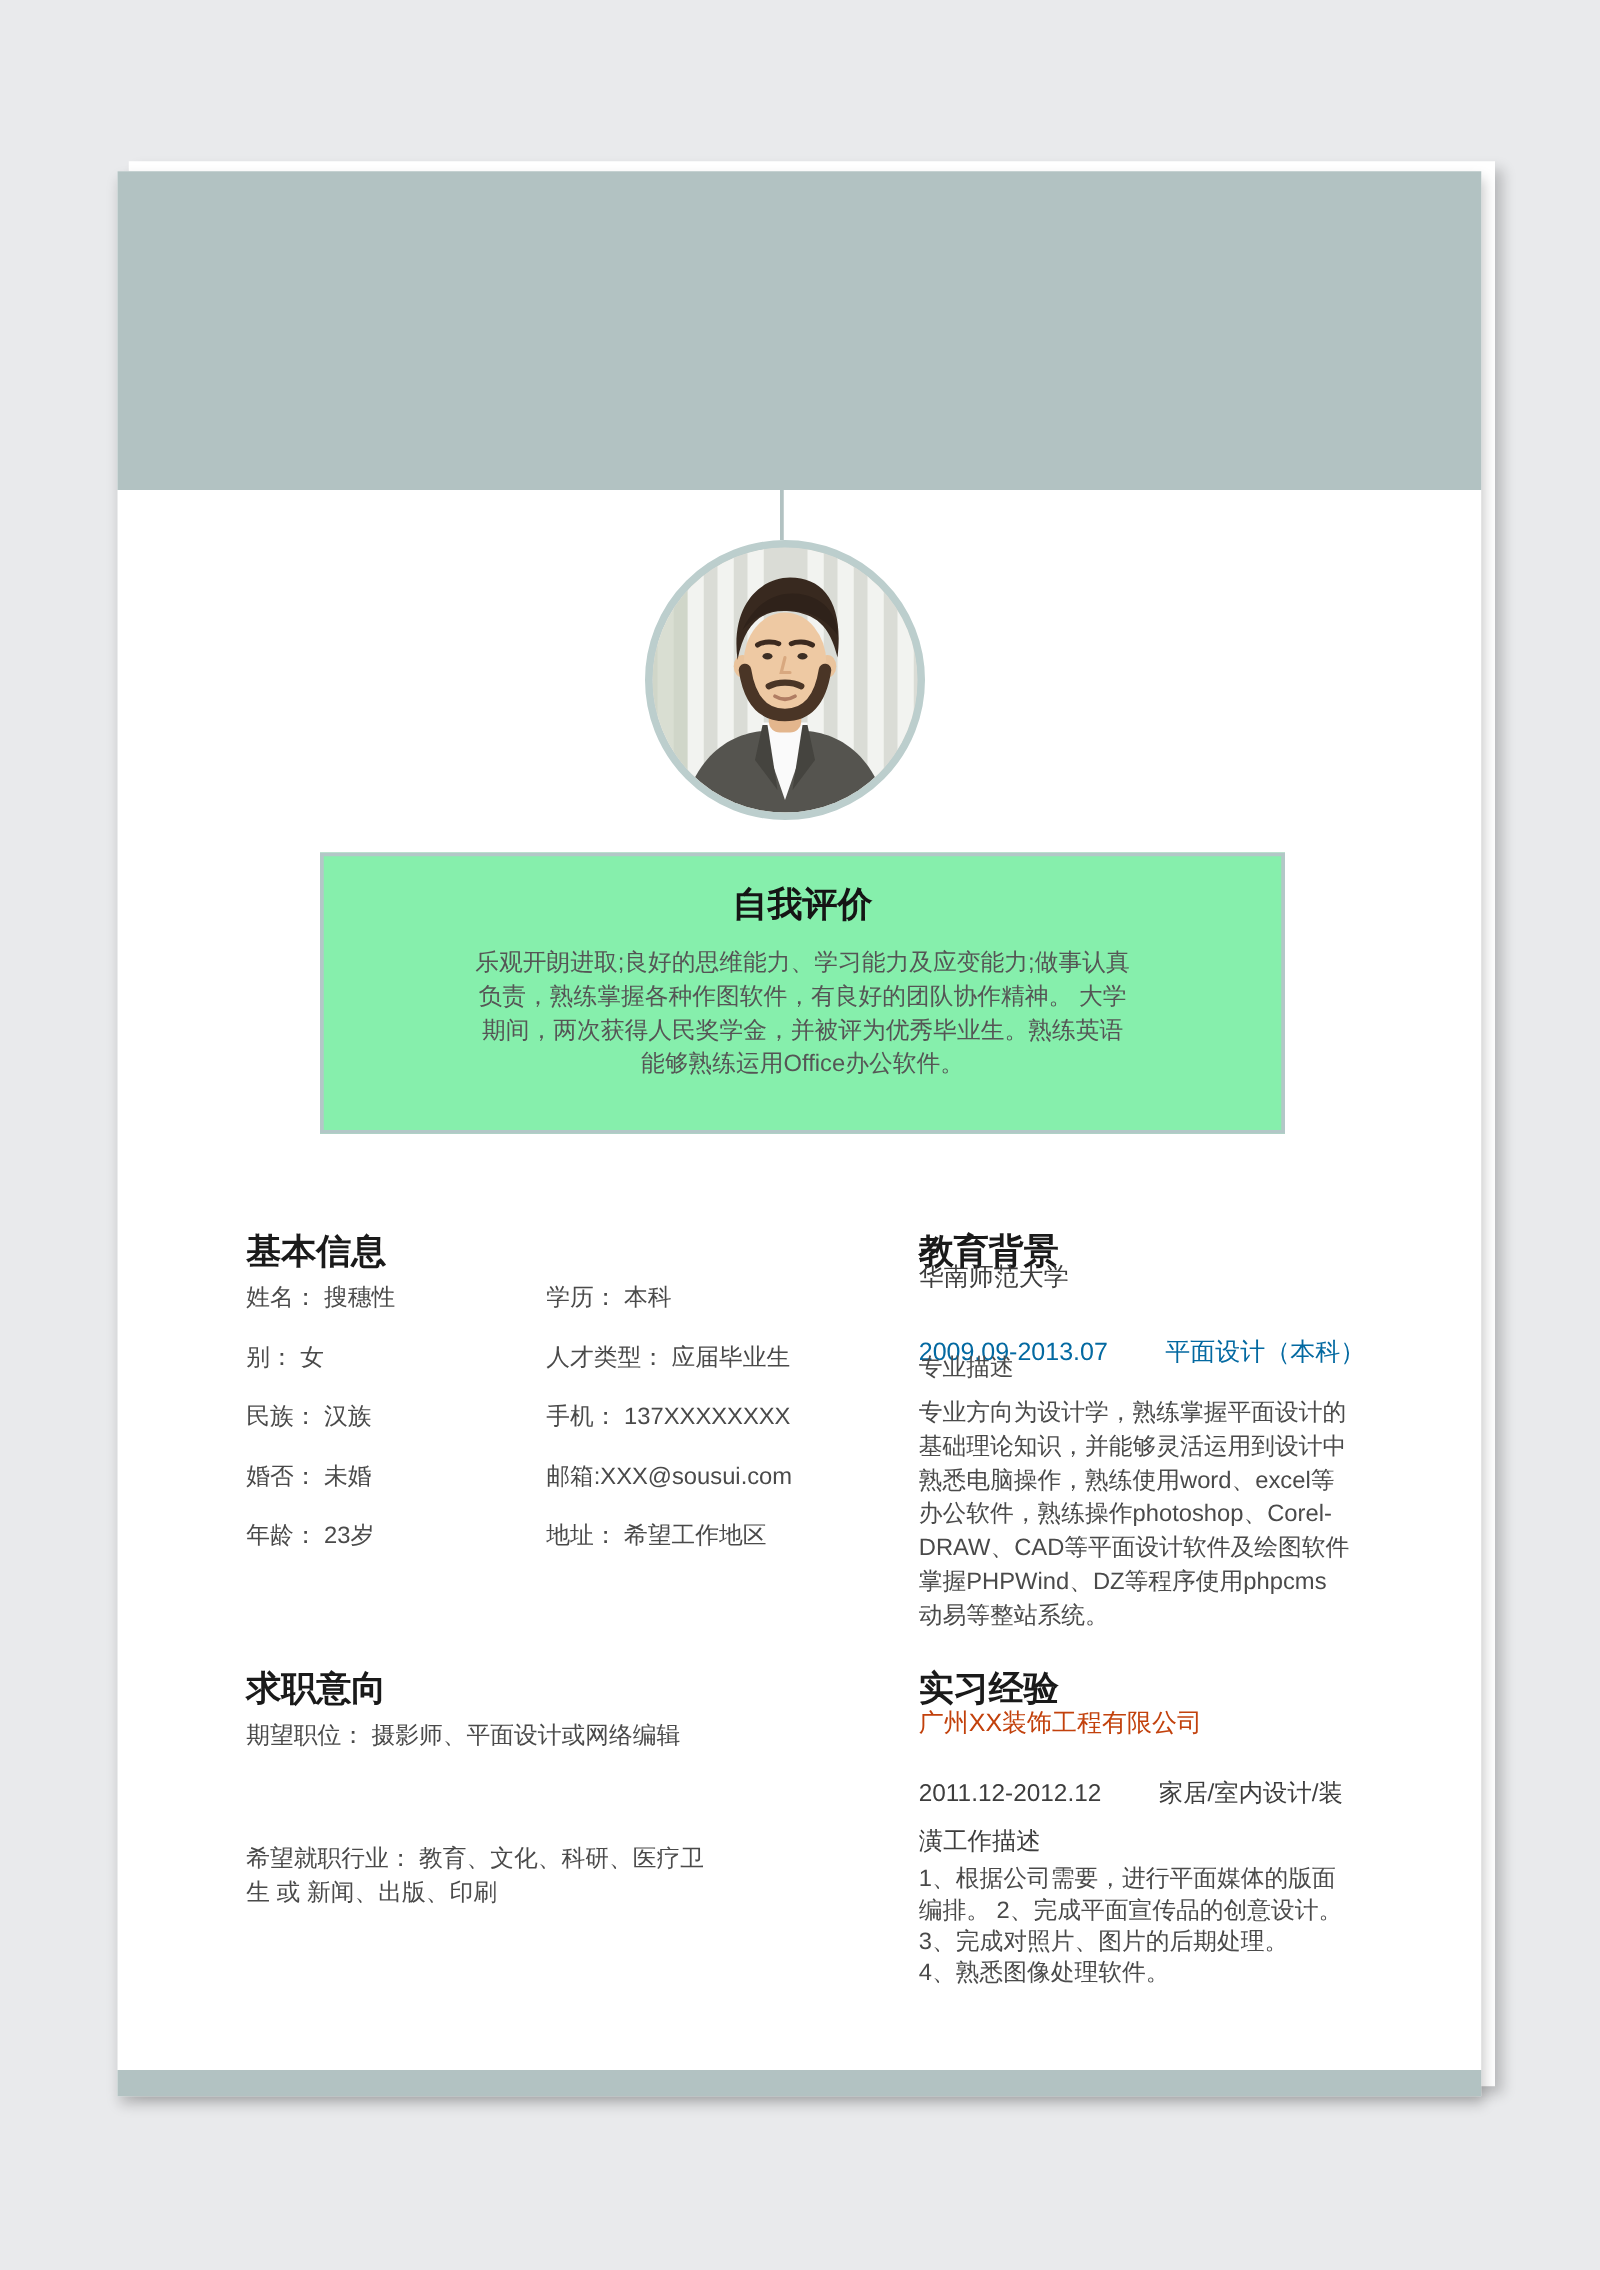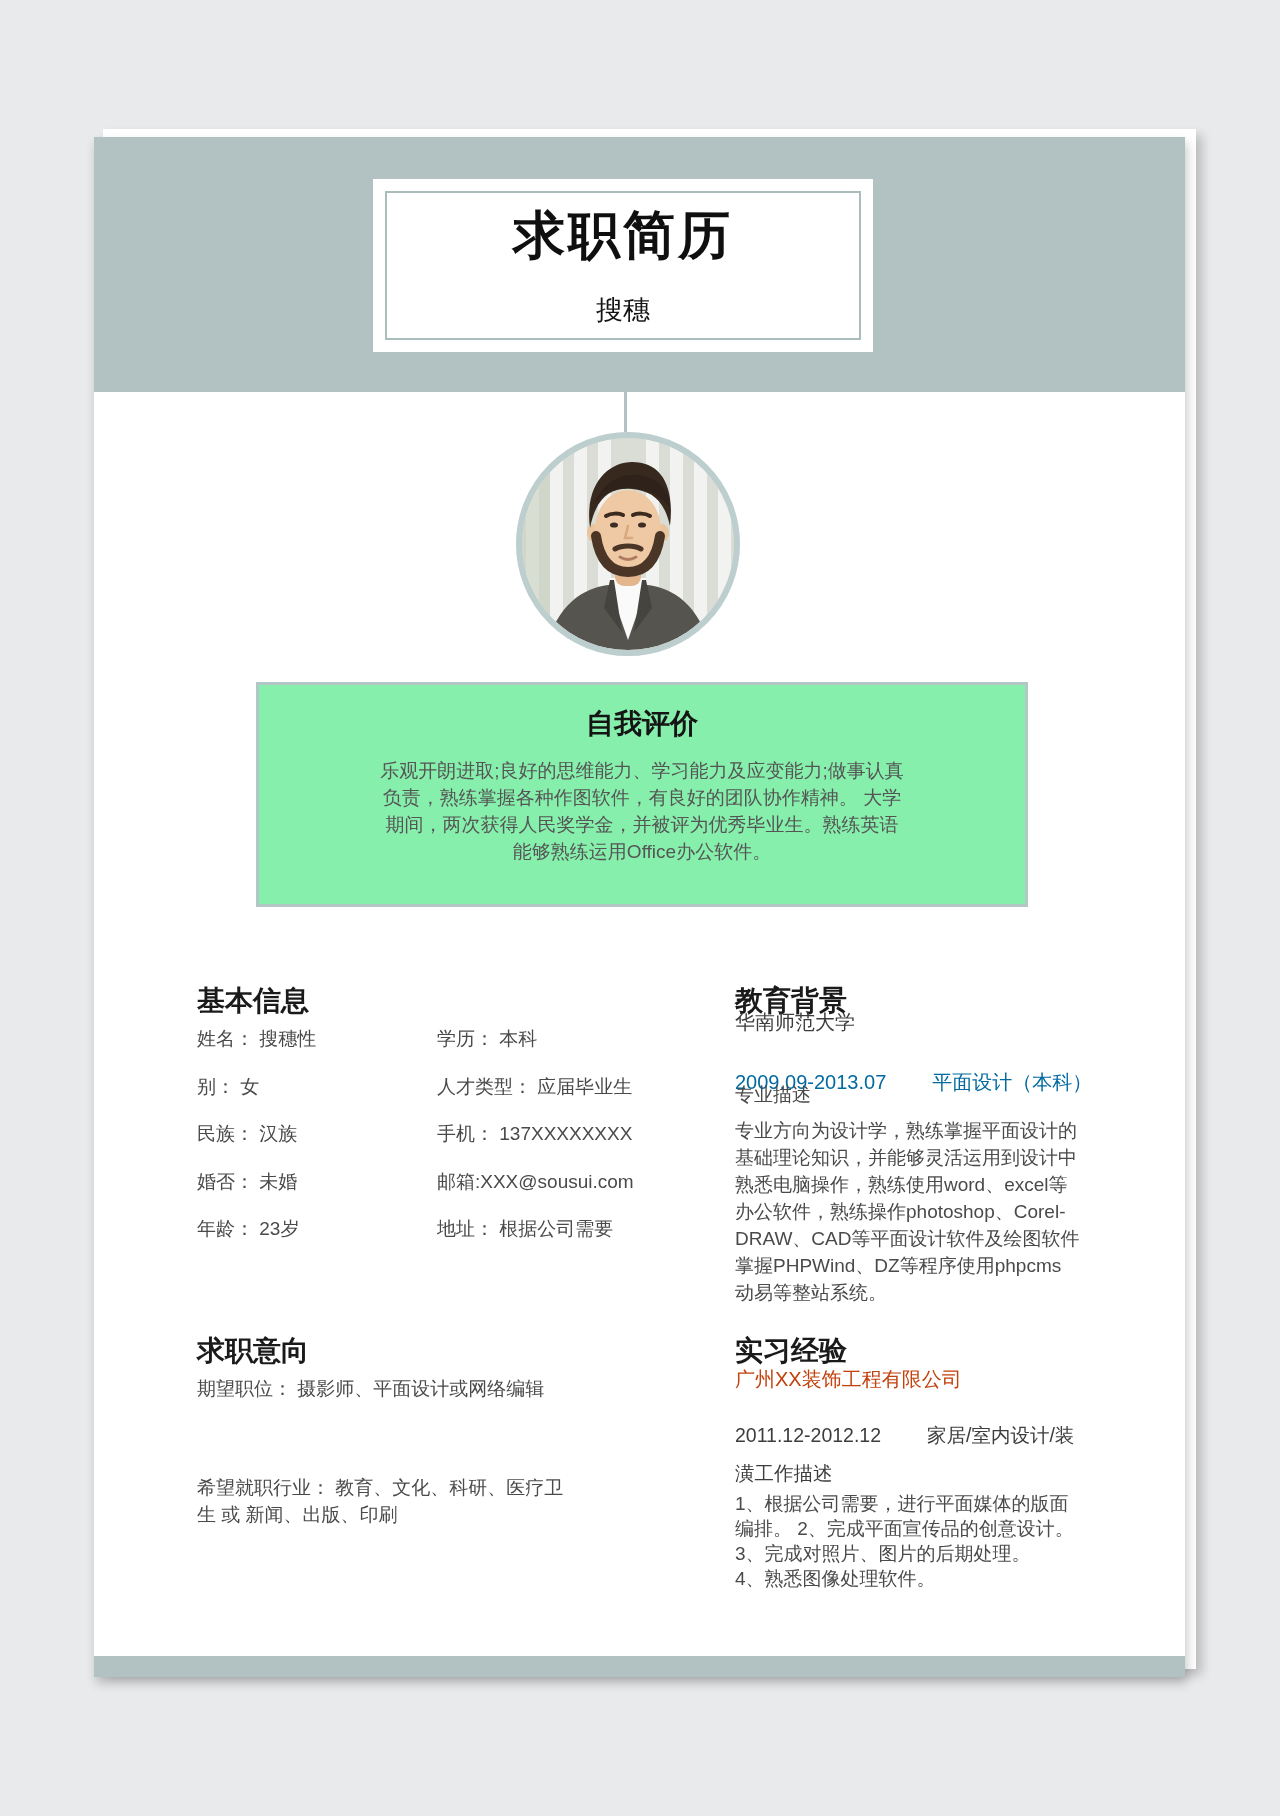--- a/index.html
+++ b/index.html
@@ -68,26 +68,20 @@
 </style>
 </head>
 <body>
 
 <div class="back-sheet"></div>
 
 <div class="page">
 
   <div class="band-top"></div>
 
-  <div class="title-box">
-    <div class="title-inner">
-      <h1 class="main-title">求职简历</h1>
-      <div class="sub-title">搜穗</div>
-    </div>
-  </div>
 
   <div class="connector"></div>
 
   <div class="photo">
     <svg viewBox="0 0 212 212">
       <defs>
           <clipPath id="pc">
             <circle cx="106" cy="106" r="106"></circle>
           </clipPath>
         </defs>
@@ -137,21 +131,21 @@
   <h2 class="sec-heading h-basic">基本信息</h2>
   <div class="txt bi-c1 r0">姓名： 搜穗性</div>
   <div class="txt bi-c1 r1">别： 女</div>
   <div class="txt bi-c1 r2">民族： 汉族</div>
   <div class="txt bi-c1 r3">婚否： 未婚</div>
   <div class="txt bi-c1 r4">年龄： 23岁</div>
   <div class="txt bi-c2 r0">学历： 本科</div>
   <div class="txt bi-c2 r1">人才类型： 应届毕业生</div>
   <div class="txt bi-c2 r2">手机： 137XXXXXXXX</div>
   <div class="txt bi-c2 r3">邮箱:XXX@sousui.com</div>
-  <div class="txt bi-c2 r4">地址： 根据公司需要</div>
+  <div class="txt bi-c2 r4">地址： 希望工作地区</div>
 
   <h2 class="sec-heading h-edu">教育背景</h2>
   <div class="school">华南师范大学</div>
   <p class="edu-period-row"><span class="period-gap">2009.09-2013.07</span><span>平面设计（本科）</span></p>
   <div class="txt edu-desc-label">专业描述</div>
   <div class="txt edu-description">专业方向为设计学，熟练掌握平面设计的
 基础理论知识，并能够灵活运用到设计中
 熟悉电脑操作，熟练使用word、excel等
 办公软件，熟练操作photoshop、Corel-
 DRAW、CAD等平面设计软件及绘图软件

